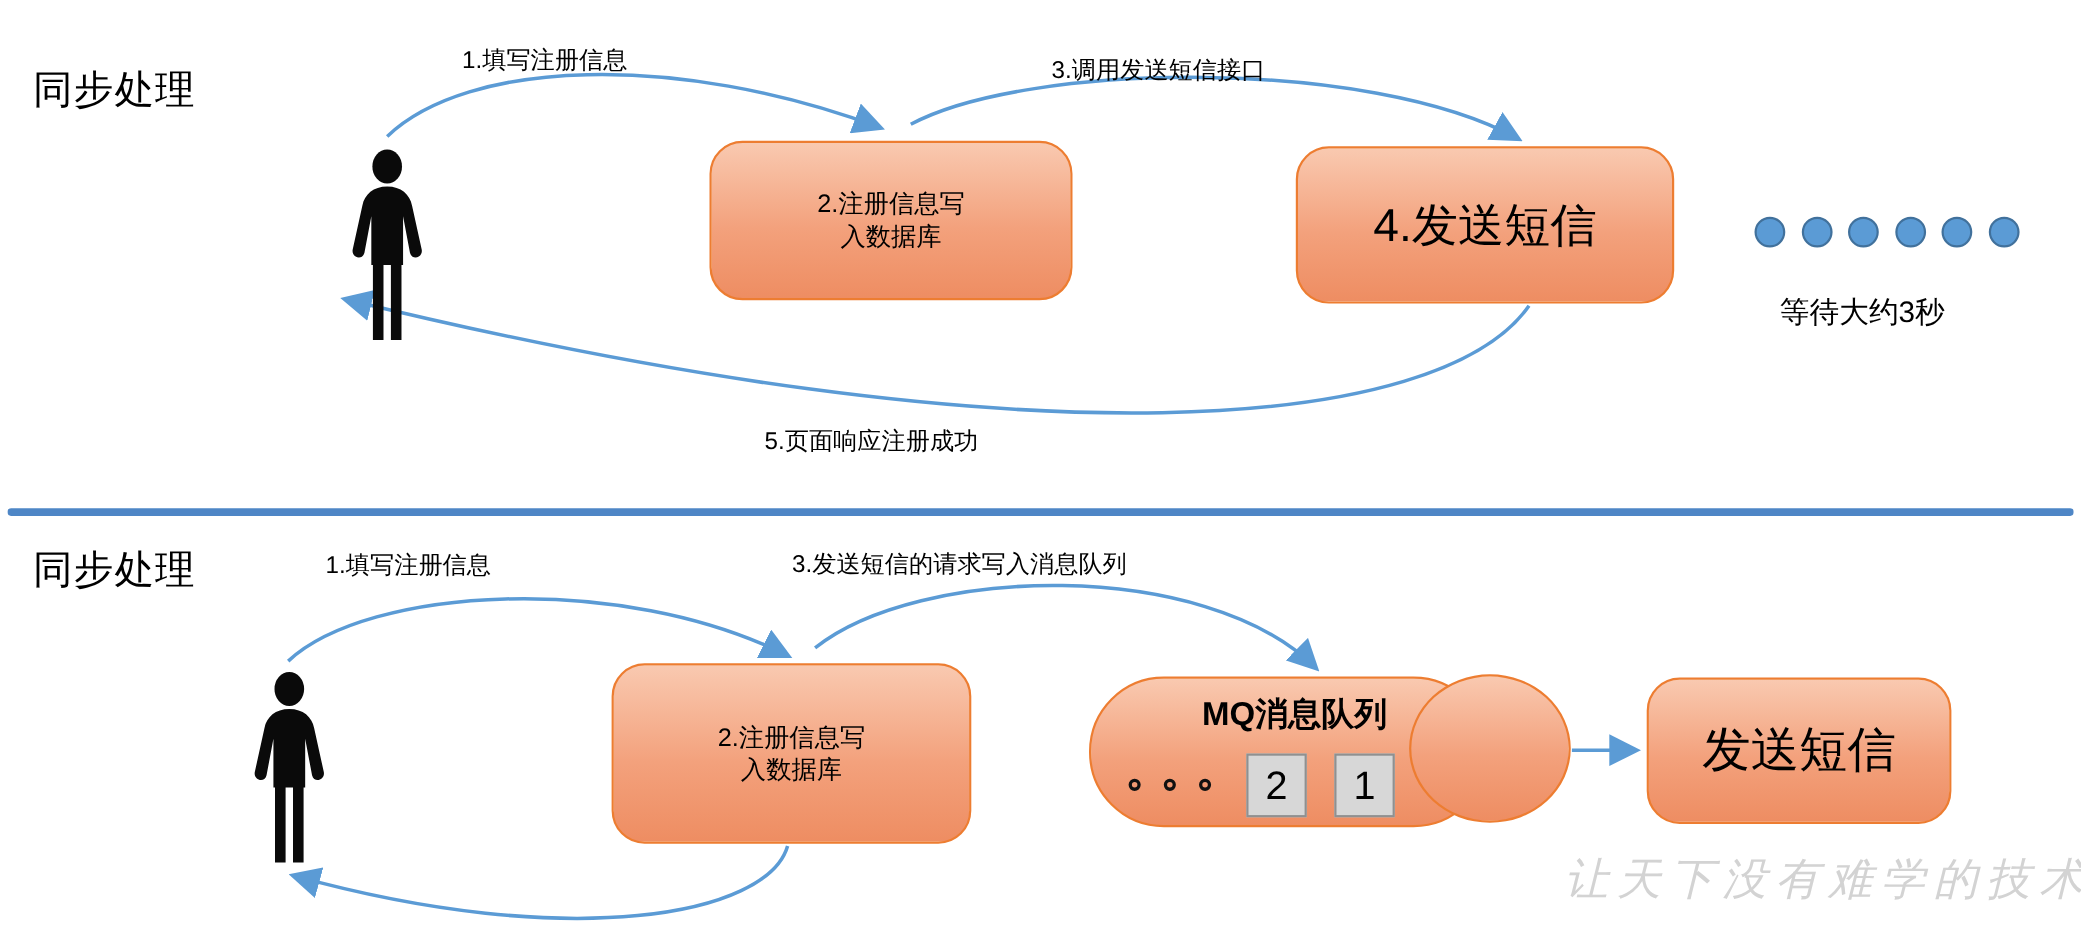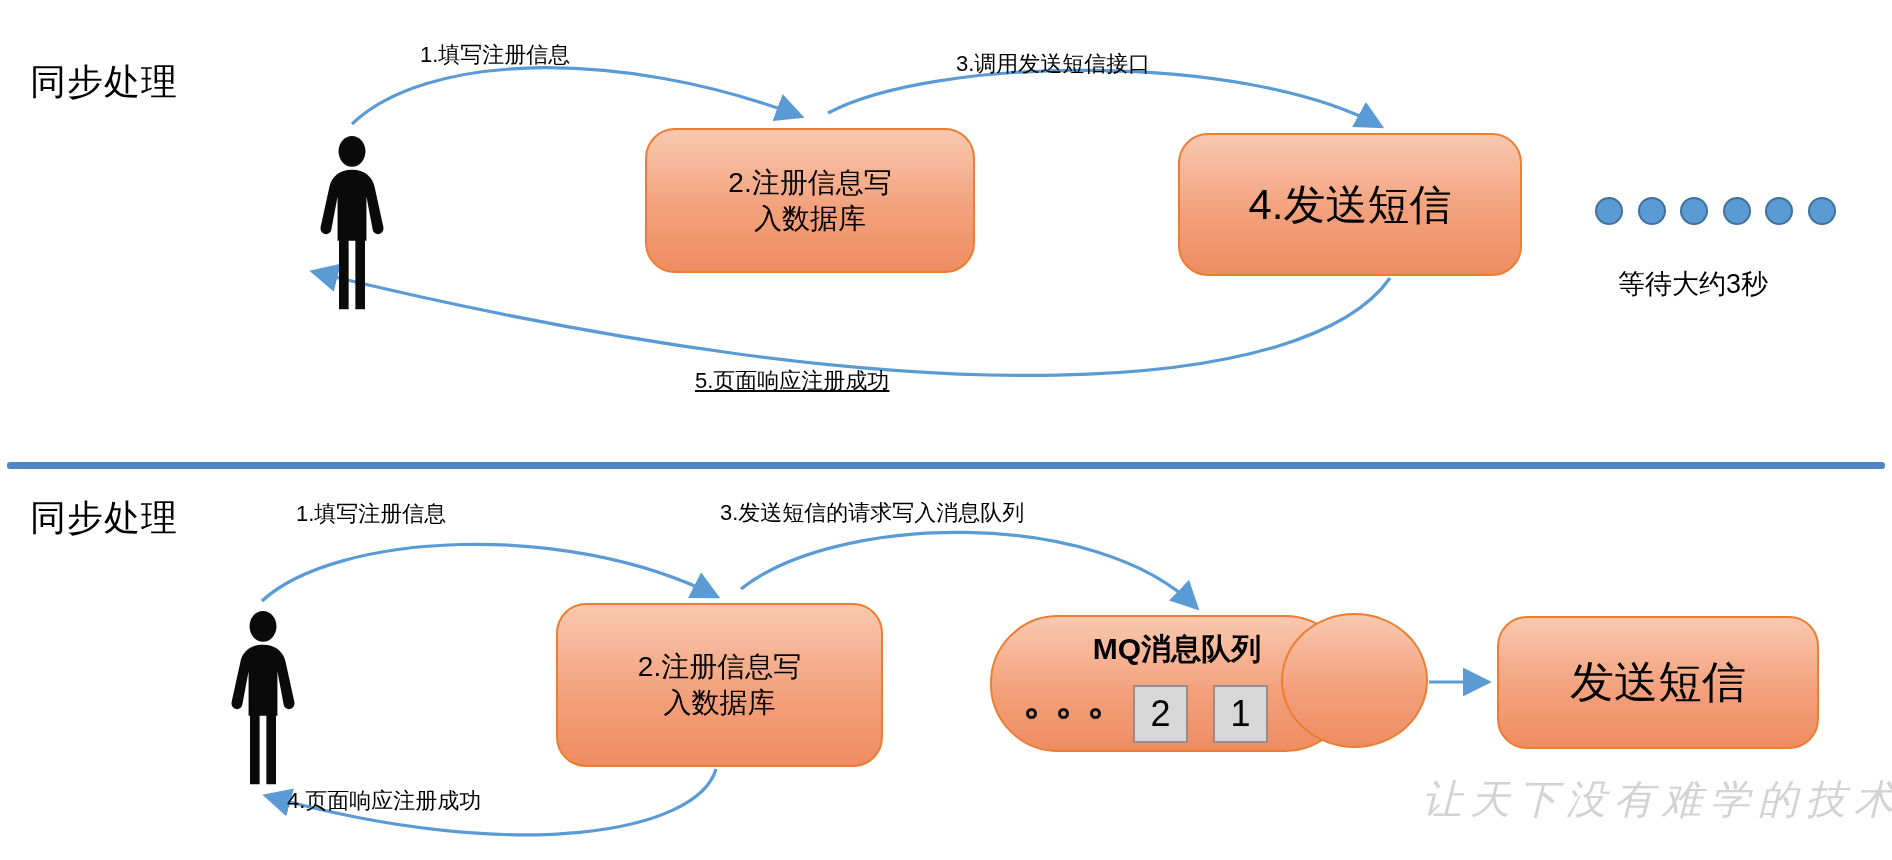--- a/index.html
+++ b/index.html
@@ -20,21 +20,21 @@
   body{font-family:"Liberation Sans","DejaVu Sans",sans-serif;color:#000;}
   .canvas{position:relative;width:1892px;height:860px;background:#fff;overflow:hidden;}
   .arrow-layer{position:absolute;left:0;top:0;width:1892px;height:860px;z-index:1;pointer-events:none;}
   .flow{fill:none;stroke:var(--arrow-blue);stroke-width:3.2px;}
   .ah-path{fill:var(--arrow-blue);}
   .sec-title{position:absolute;font-size:36px;letter-spacing:1px;white-space:nowrap;z-index:3;}
   .flow-label{position:absolute;font-size:22px;white-space:nowrap;z-index:3;}
   .obox{position:absolute;z-index:2;display:flex;align-items:center;justify-content:center;text-align:center;
         background:linear-gradient(180deg,var(--box-top) 0%,var(--box-mid) 55%,var(--box-bot) 100%);
         border:2.5px solid var(--box-border);border-radius:30px;box-sizing:border-box;}
-  .obox .btxt{font-size:28px;line-height:1.28;white-space:pre-line;}
+  .obox .btxt{font-size:23px;line-height:1.28;white-space:pre-line;}
   .btxt-lg{font-size:42px !important;}
   .btxt-xl{font-size:44px !important;}
   .person{position:absolute;z-index:2;}
   .person svg{display:block;width:100%;height:100%;}
   .person-fill{fill:var(--person);}
   .wait-dots{position:absolute;display:flex;gap:14.5px;z-index:2;}
   .wait-dot{width:28px;height:28px;border-radius:50%;background:var(--dot-fill);border:2.5px solid var(--dot-border);box-sizing:border-box;}
   .divider{position:absolute;left:7px;top:462px;width:1878px;height:7px;background:var(--divider-blue);border-radius:3px;z-index:2;}
   .cyl-body{position:absolute;left:990px;top:615px;width:363px;height:137px;border-radius:68px;z-index:2;
         background:linear-gradient(180deg,var(--box-top) 0%,var(--box-mid) 55%,var(--box-bot) 100%);
@@ -68,21 +68,21 @@
     <path class="flow" d="M 262,601 C 335,533 565,520 716,596" marker-end="url(#ah)"></path>
     <path class="flow" d="M 741,589 C 835,514 1095,507 1196,607" marker-end="url(#ah)"></path>
     <path class="flow" d="M 716,769 C 698,832 520,866 267,796" marker-end="url(#ah)"></path>
     <path class="flow" d="M 1429,682 L 1487,682" marker-end="url(#ah)"></path>
   </svg>
 
   <div class="sec-title" style="left:30px;top:58px;">同步处理</div>
 
   <div class="flow-label" style="left:420px;top:40px;">1.填写注册信息</div>
   <div class="flow-label" style="left:956px;top:37px;margin-top:12px;">3.调用发送短信接口</div>
-  <div class="flow-label" style="left:695px;top:366px;text-decoration:underline;">5.页面响应注册成功</div>
+  <div class="flow-label" style="left:695px;top:386px;">5.页面响应注册成功</div>
 
   <div class="person" style="left:303px;top:135px;width:98px;height:178px;">
     <svg viewBox="0 0 100 185">
       <ellipse class="person-fill" cx="50" cy="17" rx="14" ry="16"></ellipse>
       <path class="person-fill" d="M50,36 C37,36 28.5,43.5 26.5,54 L17.5,95 C15.5,103 26.5,106.5 28.5,98.5 L35,64 L35,110 L36.5,110 L36.5,181 L46.5,181 L46.5,110 L53.5,110 L53.5,181 L63.5,181 L63.5,110 L65,110 L65,64 L71.5,98.5 C73.5,106.5 84.5,103 82.5,95 L73.5,54 C71.5,43.5 63,36 50,36 Z"></path>
     </svg>
   </div>
 
   <div class="obox" style="left:645px;top:128px;width:330px;height:145px;">
     <span class="btxt">2.注册信息写
@@ -102,21 +102,20 @@
       <div class="wait-dot"></div>
     </div>
   <div class="flow-label" style="left:1618px;top:266px;font-size:27px;text-align:right;">等待大约3秒</div>
 
   <div class="divider"></div>
 
   <div class="sec-title" style="left:30px;top:494px;">同步处理</div>
 
   <div class="flow-label" style="left:296px;top:499px;">1.填写注册信息</div>
   <div class="flow-label" style="left:720px;top:498px;">3.发送短信的请求写入消息队列</div>
-  <div class="flow-label" style="left:287px;top:786px;">4.页面响应注册成功</div>
 
   <div class="person" style="left:214px;top:610px;width:98px;height:178px;">
     <svg viewBox="0 0 100 185">
       <ellipse class="person-fill" cx="50" cy="17" rx="14" ry="16"></ellipse>
       <path class="person-fill" d="M50,36 C37,36 28.5,43.5 26.5,54 L17.5,95 C15.5,103 26.5,106.5 28.5,98.5 L35,64 L35,110 L36.5,110 L36.5,181 L46.5,181 L46.5,110 L53.5,110 L53.5,181 L63.5,181 L63.5,110 L65,110 L65,64 L71.5,98.5 C73.5,106.5 84.5,103 82.5,95 L73.5,54 C71.5,43.5 63,36 50,36 Z"></path>
     </svg>
   </div>
 
   <div class="obox" style="left:556px;top:603px;width:327px;height:164px;">
     <span class="btxt">2.注册信息写
@@ -129,19 +128,19 @@
   <div class="q-ellipsis">
       <div class="q-edot"></div>
       <div class="q-edot"></div>
       <div class="q-edot"></div>
     </div>
   <div class="q-items">
       <div class="q-item">2</div>
       <div class="q-item">1</div>
     </div>
 
-  <div class="obox" style="left:1497px;top:616px;width:322px;height:133px;">
+  <div class="obox" style="left:1497px;top:616px;width:277px;height:133px;">
     <span class="btxt btxt-xl">发送短信</span>
   </div>
 
   <div class="watermark">让天下没有难学的技术</div>
 
 </div>
 
 </body></html>

